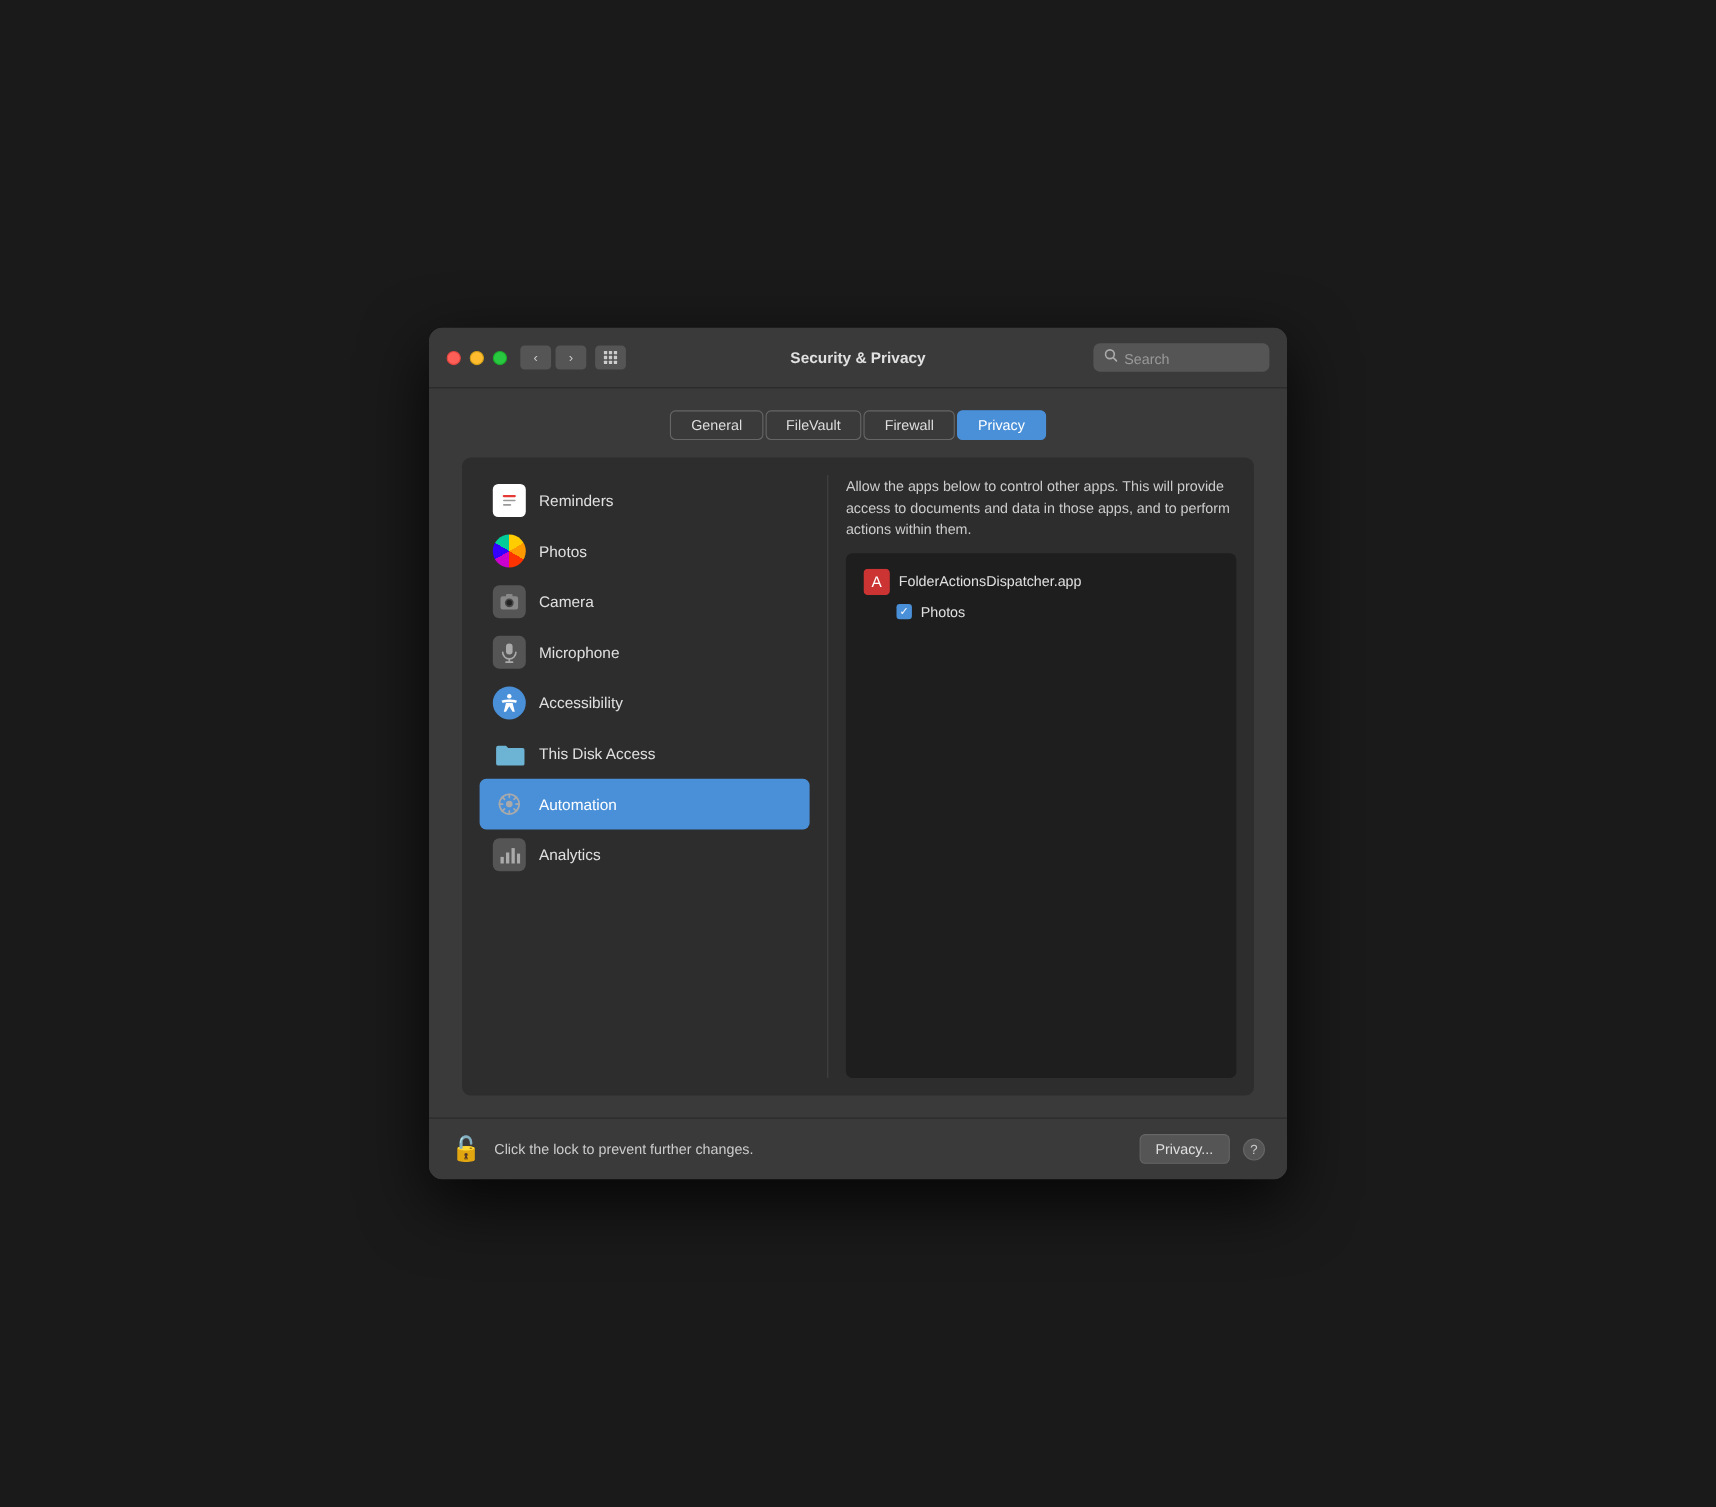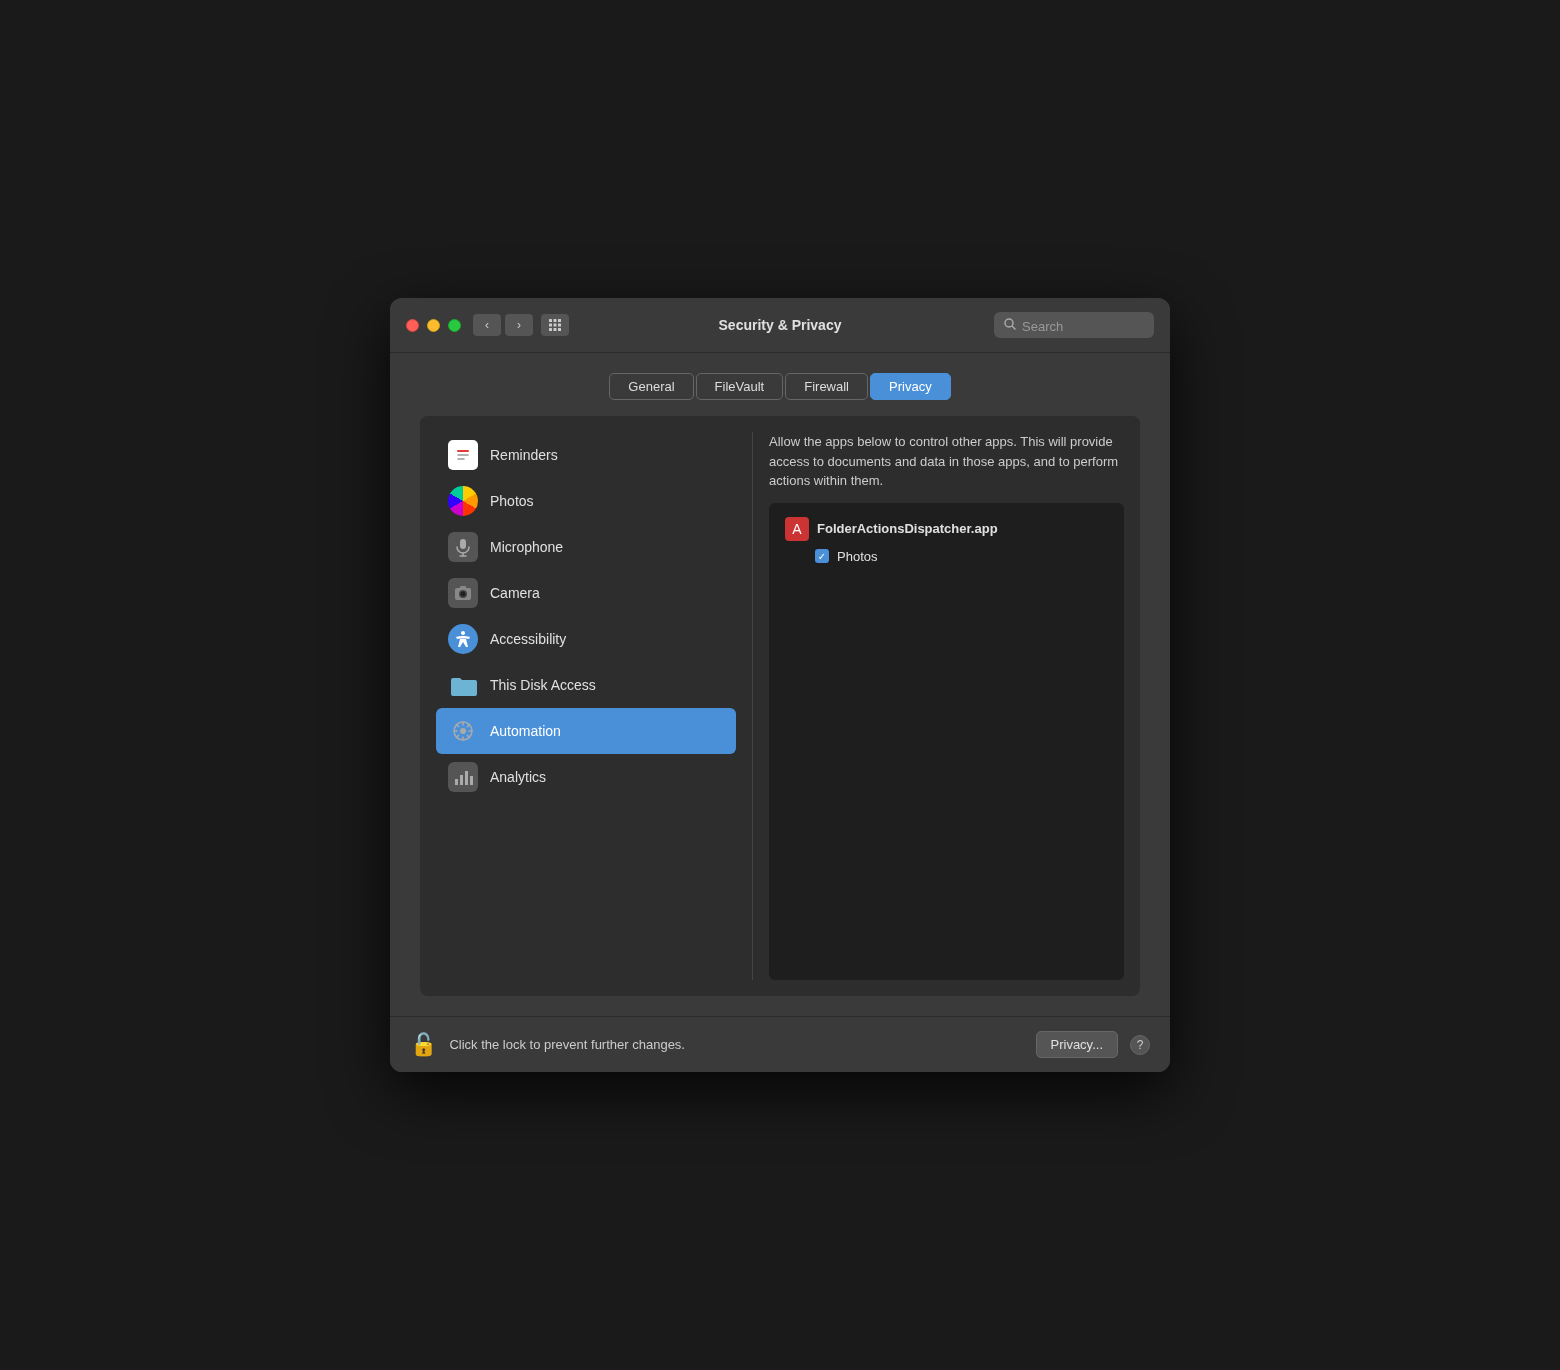--- a/index.html
+++ b/index.html
@@ -198,21 +198,21 @@
       width: 24px;
       height: 24px;
       display: flex;
       align-items: center;
       justify-content: center;
       font-size: 18px;
     }
     .app-name {
       color: #e0e0e0;
       font-size: 13px;
-      font-weight: 700;
+      font-weight: 400;
     }
     .sub-item {
       display: flex;
       align-items: center;
       gap: 8px;
       padding: 4px 6px 4px 36px;
     }
     .checkbox {
       width: 14px;
       height: 14px;
@@ -334,41 +334,41 @@
           <span>Reminders</span>
         </div>
 
         <div class="sidebar-item">
           <div class="sidebar-icon icon-photos" style="border-radius:50%; width:30px; height:30px; background: conic-gradient(#ffcc00 0deg 60deg, #ff9900 60deg 120deg, #ff3300 120deg 180deg, #cc00cc 180deg 240deg, #3300ff 240deg 300deg, #00cc99 300deg 360deg);">
           </div>
           <span>Photos</span>
         </div>
 
         <div class="sidebar-item">
+          <div class="sidebar-icon icon-camera" style="background:#555; border-radius:6px;">
+            <svg width="20" height="20" viewBox="0 0 20 20" fill="none">
+              <rect x="2" y="5" width="16" height="12" rx="2" fill="#888"></rect>
+              <circle cx="10" cy="11" r="4" fill="#444"></circle>
+              <circle cx="10" cy="11" r="2.5" fill="#222"></circle>
+              <rect x="7" y="3" width="6" height="3" rx="1" fill="#888"></rect>
+            </svg>
+          </div>
+          <span>Camera</span>
+        </div>
+
+        <div class="sidebar-item">
           <div class="sidebar-icon icon-microphone" style="background:#555; border-radius:6px;">
             <svg width="20" height="20" viewBox="0 0 20 20" fill="none">
               <rect x="7" y="2" width="6" height="10" rx="3" fill="#aaa"></rect>
               <path d="M4 10c0 3.314 2.686 6 6 6s6-2.686 6-6" stroke="#aaa" stroke-width="1.5" stroke-linecap="round" fill="none"></path>
               <line x1="10" y1="16" x2="10" y2="19" stroke="#aaa" stroke-width="1.5" stroke-linecap="round"></line>
               <line x1="7" y1="19" x2="13" y2="19" stroke="#aaa" stroke-width="1.5" stroke-linecap="round"></line>
             </svg>
           </div>
           <span>Microphone</span>
-        </div>
-
-        <div class="sidebar-item">
-          <div class="sidebar-icon icon-camera" style="background:#555; border-radius:6px;">
-            <svg width="20" height="20" viewBox="0 0 20 20" fill="none">
-              <rect x="2" y="5" width="16" height="12" rx="2" fill="#888"></rect>
-              <circle cx="10" cy="11" r="4" fill="#444"></circle>
-              <circle cx="10" cy="11" r="2.5" fill="#222"></circle>
-              <rect x="7" y="3" width="6" height="3" rx="1" fill="#888"></rect>
-            </svg>
-          </div>
-          <span>Camera</span>
         </div>
 
         <div class="sidebar-item">
           <div class="sidebar-icon" style="background:#4a90d9; border-radius:50%; width:30px; height:30px; display:flex; align-items:center; justify-content:center;">
             <svg width="20" height="20" viewBox="0 0 20 20" fill="white">
               <circle cx="10" cy="4" r="2"></circle>
               <path d="M10 7c-4 0-7 1-7 1l1 2s2-0.5 6-0.5 6 0.5 6 0.5l1-2s-3-1-7-1z"></path>
               <path d="M7 10l-2 8h2l3-5 3 5h2l-2-8"></path>
             </svg>
           </div>

